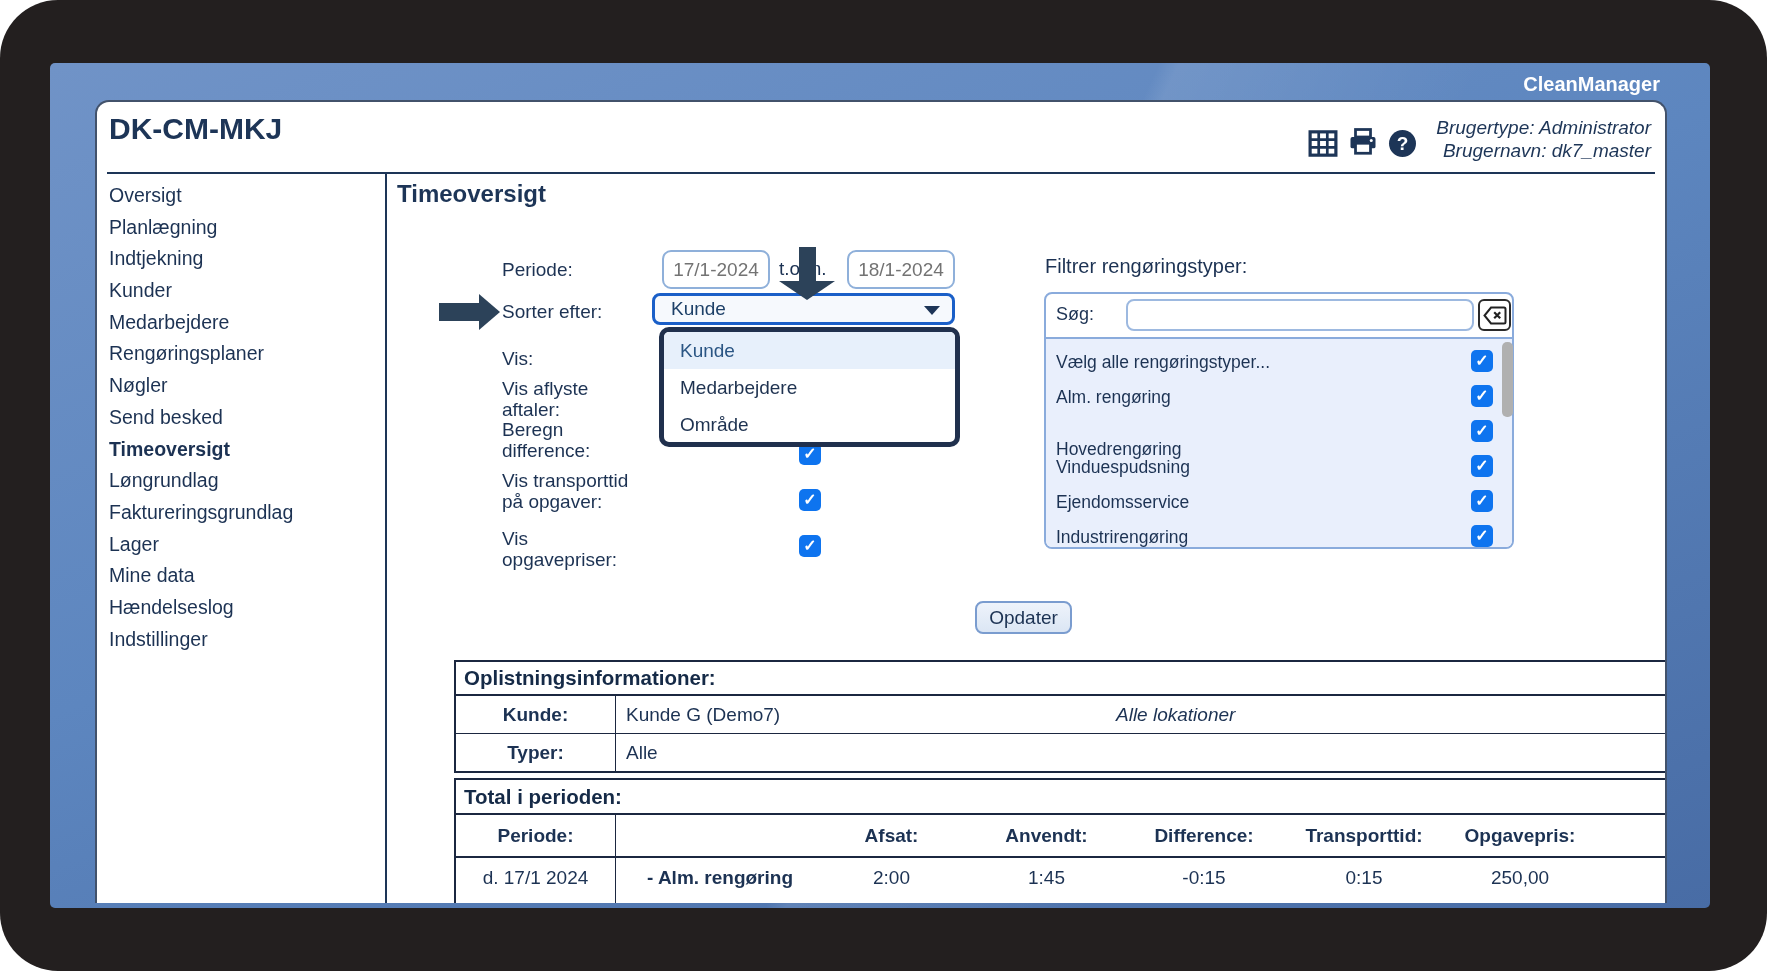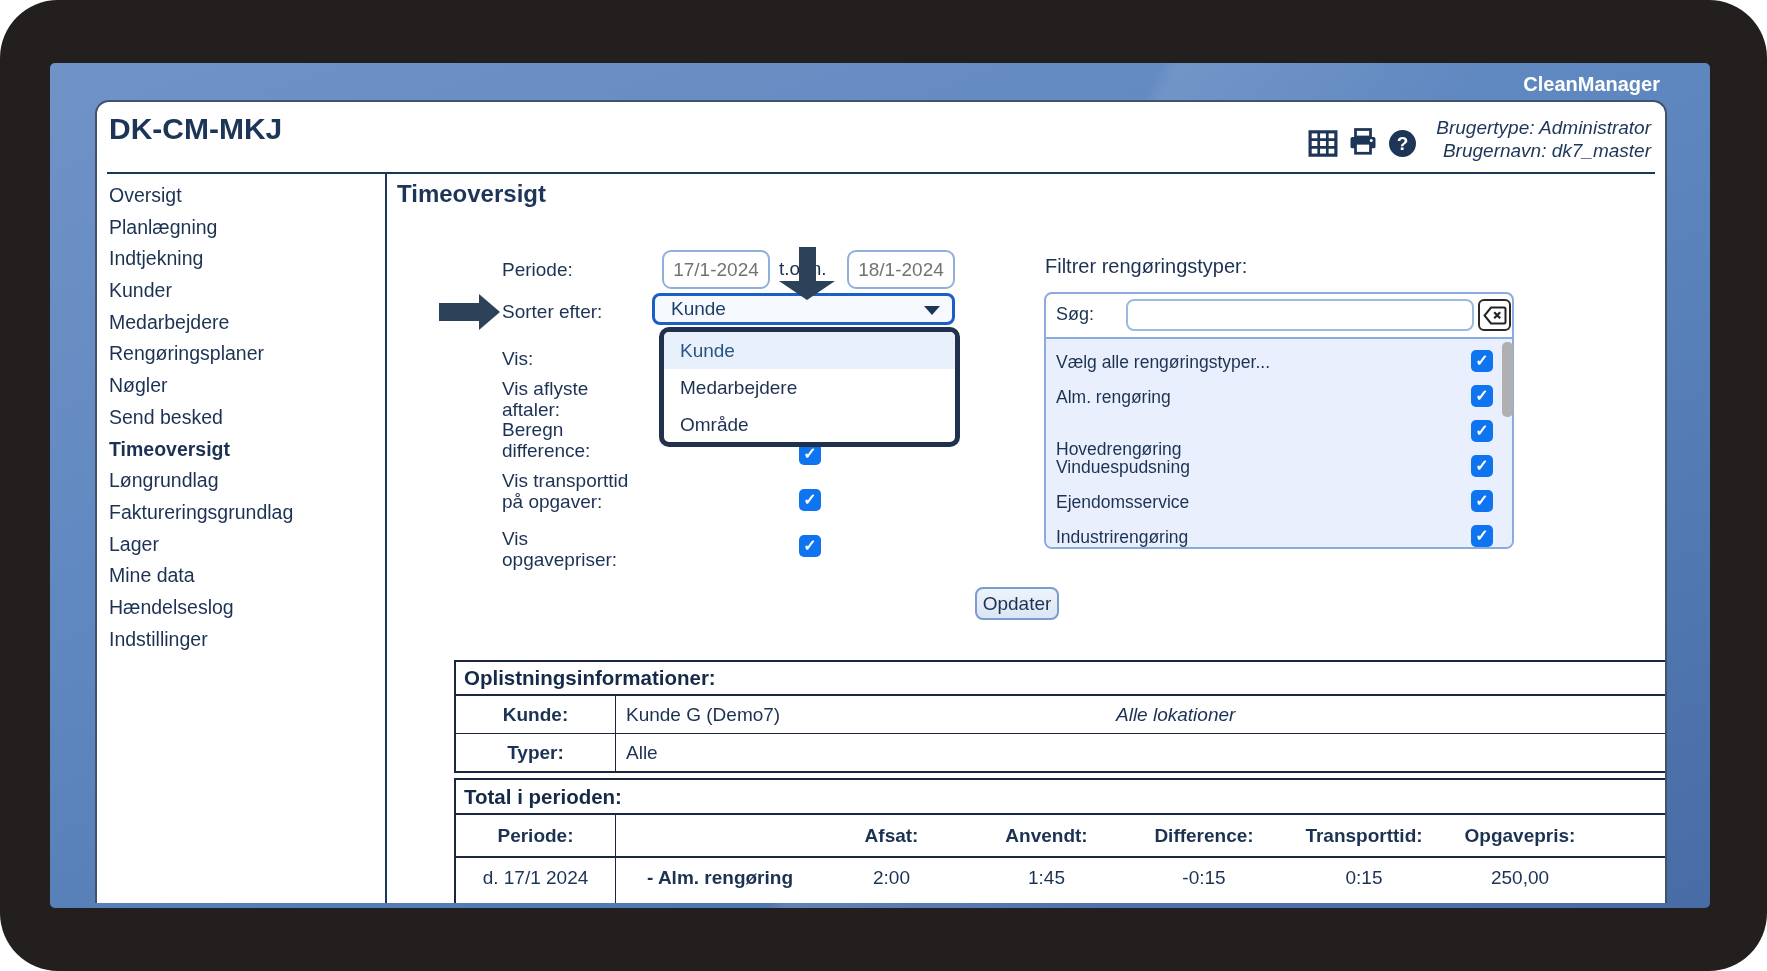--- a/index.html
+++ b/index.html
@@ -60,21 +60,21 @@
   .filter .search{position:absolute;left:80px;top:5px;width:348px;height:32px;box-sizing:border-box;
     border:2px solid #9db9e0;border-radius:8px;font-size:18px;color:#1c3253;padding:0 8px;font-family:"Liberation Sans",sans-serif;}
   .clear-btn{position:absolute;left:432px;top:5px;width:33px;height:32px;box-sizing:border-box;background:#fff;
     border:2.5px solid #2a2a2a;border-radius:6px;cursor:pointer;display:flex;align-items:center;justify-content:center;}
   .filter .list{position:absolute;left:0;right:0;top:43px;bottom:0;background:#e9effc;border-top:2px solid #8aabdc;
     border-radius:0 0 6px 6px;}
   .fitem{position:absolute;left:10px;font-size:17.5px;color:#1c3253;}
   .fcb{left:425px;}
   .scroll-thumb{position:absolute;left:456px;top:48px;width:11px;height:75px;background:#b0b0b0;border-radius:5px;cursor:pointer;}
   
-  .btn-opdater{position:absolute;left:878px;top:485px;width:84px;height:33px;box-sizing:border-box;
+  .btn-opdater{position:absolute;left:878px;top:499px;width:97px;height:33px;box-sizing:border-box;
     border:2px solid #7a9ccf;border-radius:8px;background:linear-gradient(#eef3fb,#dbe6f4);
     font-size:19px;color:#1c3253;text-align:center;line-height:29px;cursor:pointer;}
   
   .tbl{position:absolute;left:357px;width:1283px;box-sizing:border-box;border:2.5px solid #1b2740;background:#fff;}
   .tbl .title{height:32px;line-height:32px;padding-left:8px;font-size:20.5px;font-weight:bold;color:#152a47;
     border-bottom:2px solid #1b2740;}
   .t1-row{display:grid;grid-template-columns:160px 1fr;height:37px;line-height:37px;font-size:19px;color:#1c3253;position:relative;}
   .t1-row + .t1-row{border-top:1.5px solid #1b2740;}
   .t1-row .lbl{font-weight:bold;text-align:center;border-right:1.5px solid #1b2740;}
   .t1-row .val{padding-left:10px;position:relative;}

